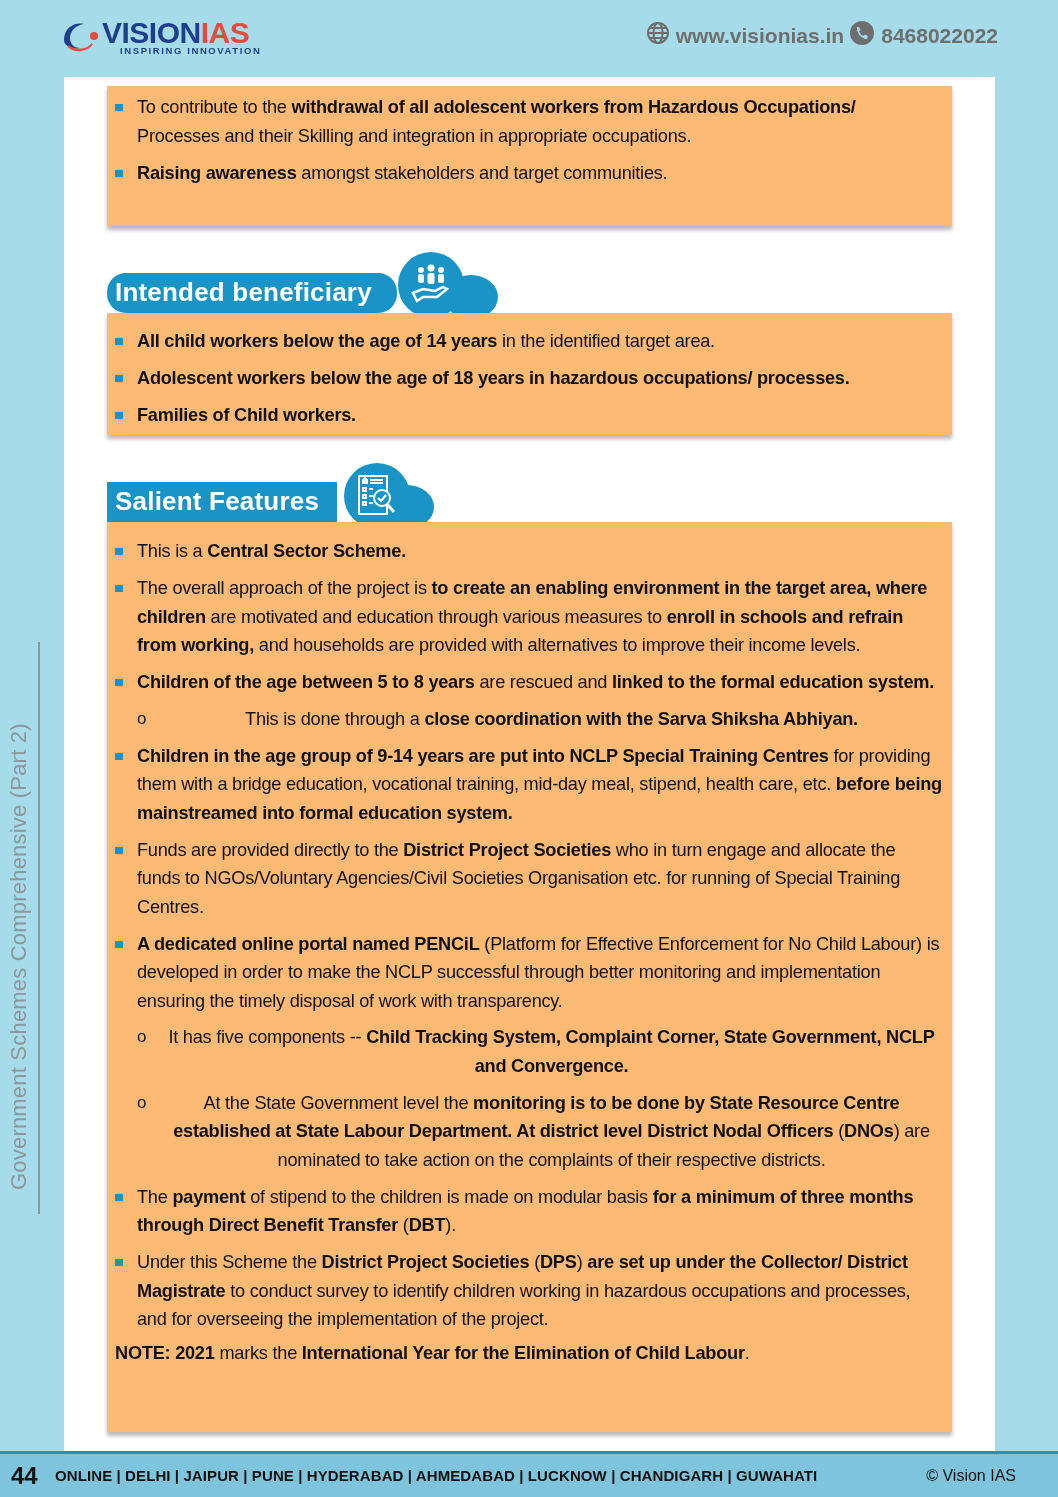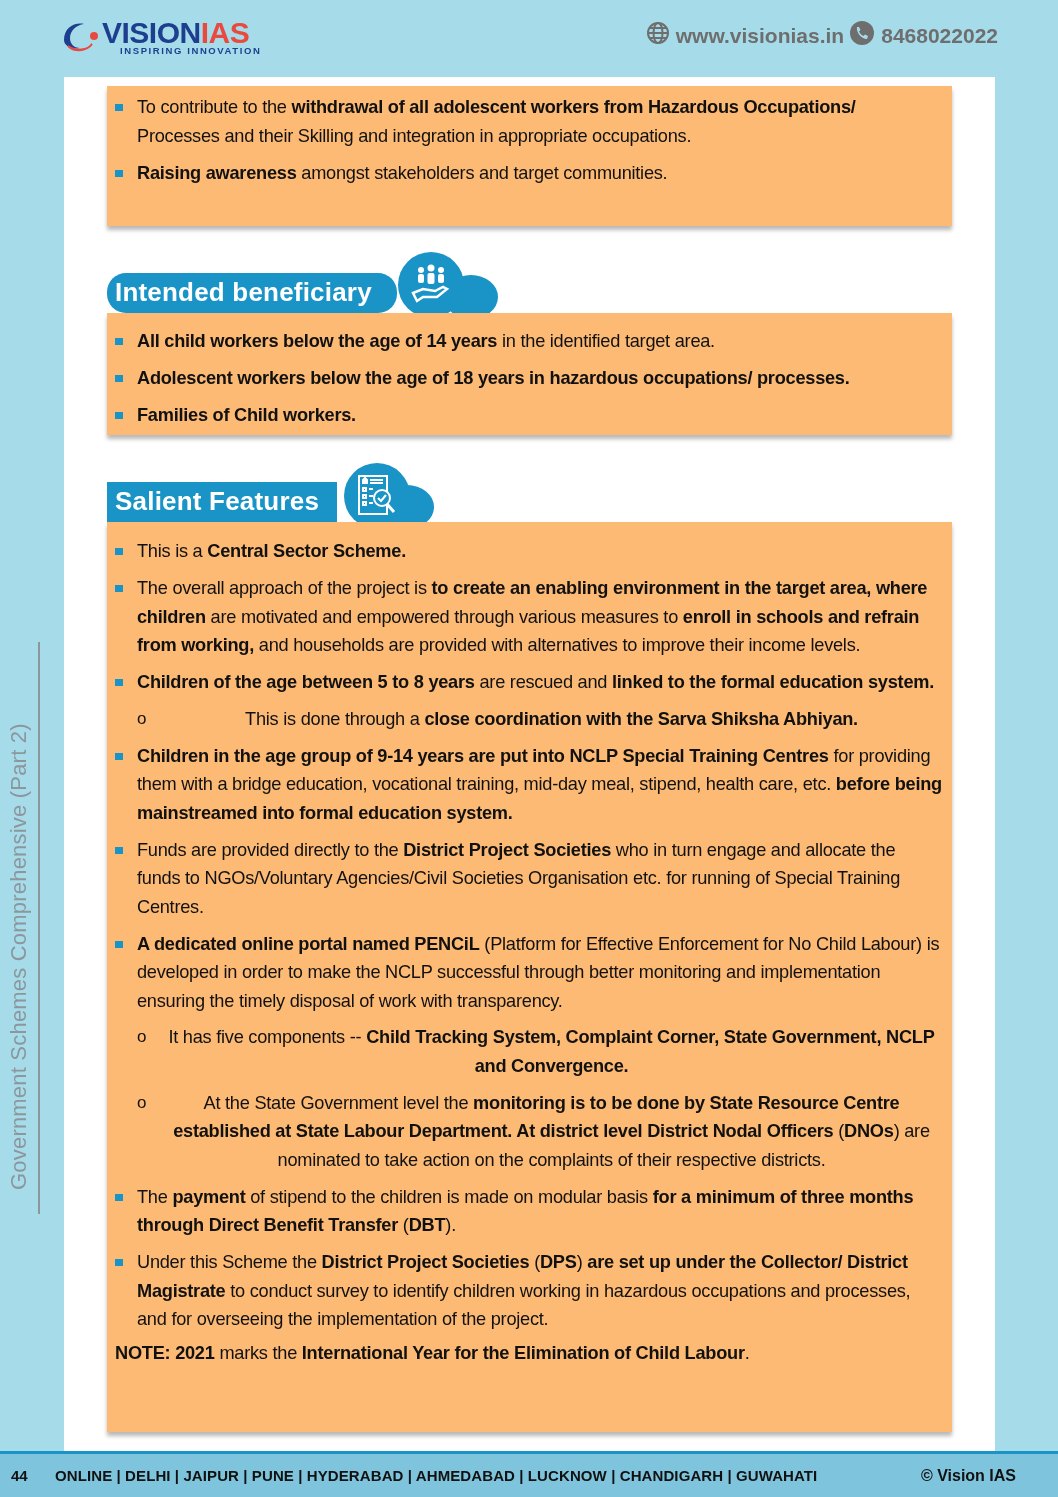--- a/index.html
+++ b/index.html
@@ -62,23 +62,23 @@
     transform-origin: left top; transform: rotate(-90deg);
     font-size: 22px; color: #8b979c; white-space: nowrap; letter-spacing: 0.2px;
   }
   .sidebar-line { position: absolute; left: 38px; top: 642px; width: 2px; height: 572px; background: #8b979c; }
 
   .footer {
     position: absolute; left: 0; top: 1451px; width: 1058px; height: 46px;
     background: #7ec4dc; border-top: 3px solid #1a93c6;
     display: flex; align-items: center; font-size: 15px; font-weight: 700; color: #111;
   }
-  .footer .pnum { margin-left: 11px; font-size: 15px; font-weight: 700; width: 44px; }
+  .footer .pnum { margin-left: 11px; font-size: 24px; font-weight: 700; width: 44px; }
   .footer .cities { letter-spacing: 0.1px; }
-  .footer .copy { position: absolute; right: 42px; font-weight: 700; font-size: 16px; }
+  .footer .copy { position: absolute; right: 42px; font-weight: 400; font-size: 16px; }
 </style>
 </head>
 <body>
 
 <div class="header">
   <div class="logo">
     <div class="logo-mark">
       <svg width="40" height="36" viewBox="0 0 40 36">
         <path d="M4 22 C4 10 14 4 24 6 C16 7 10 13 10 20 C10 26 14 30 20 30 C12 32 4 28 4 22Z" fill="#1d3f8e"></path>
         <path d="M8 28 C14 34 26 34 32 26 C28 32 16 34 8 28Z" fill="#e94a3f" stroke="#e94a3f" stroke-width="2"></path>
@@ -163,21 +163,21 @@
         <line x1="14" y1="30" x2="18" y2="30"></line>
       <circle cx="27" cy="25" r="8" fill="#1a93c6"></circle>
         <path d="M23 25 L26 28 L31 22"></path>
         <line x1="32" y1="31" x2="39" y2="39" stroke-width="3"></line>
     </svg>
   </div>
   <div class="title-bar" style="top:405px; width:230px;">Salient Features</div>
   <div class="box" style="top:445px; height:910px; padding-top:15px;">
     <ul class="bullets" id="features-list">
         <li><span>This is a </span><b>Central Sector Scheme.</b></li>
-        <li><span>The overall approach of the project is </span><b>to create an enabling environment in the target area, where children</b><span> are motivated and empowered through various measures to </span><b>enroll in schools and refrain from working,</b><span> and households are provided with alternatives to improve their income levels.</span></li>
+        <li><span>The overall approach of the project is </span><b>to create an enabling environment in the target area, where children</b><span> are motivated and education through various measures to </span><b>enroll in schools and refrain from working,</b><span> and households are provided with alternatives to improve their income levels.</span></li>
         <li><b>Children of the age between 5 to 8 years</b><span> are rescued and </span><b>linked to the formal education system.</b><ul class="sub">
             <li><span>This is done through a </span><b>close coordination with the Sarva Shiksha Abhiyan.</b></li>
           </ul></li>
         <li><b>Children in the age group of 9-14 years are put into NCLP Special Training Centres</b><span> for providing them with a bridge education, vocational training, mid-day meal, stipend, health care, etc. </span><b>before being mainstreamed into formal education system.</b></li>
         <li><span>Funds are provided directly to the </span><b>District Project Societies</b><span> who in turn engage and allocate the funds to NGOs/Voluntary Agencies/Civil Societies Organisation etc. for running of Special Training Centres.</span></li>
         <li><b>A dedicated online portal named PENCiL</b><span> (Platform for Effective Enforcement for No Child Labour) is developed in order to make the NCLP successful through better monitoring and implementation ensuring the timely disposal of work with transparency.</span><ul class="sub">
             <li><span>It has five components -- </span><b>Child Tracking System, Complaint Corner, State Government, NCLP and Convergence.</b></li>
             <li><span>At the State Government level the </span><b>monitoring is to be done by State Resource Centre established at State Labour Department. At district level District Nodal Officers</b><span> (</span><b>DNOs</b><span>) are nominated to take action on the complaints of their respective districts.</span></li>
           </ul></li>
         <li><span>The </span><b>payment</b><span> of stipend to the children is made on modular basis </span><b>for a minimum of three months through Direct Benefit Transfer</b><span> (</span><b>DBT</b><span>).</span></li>

